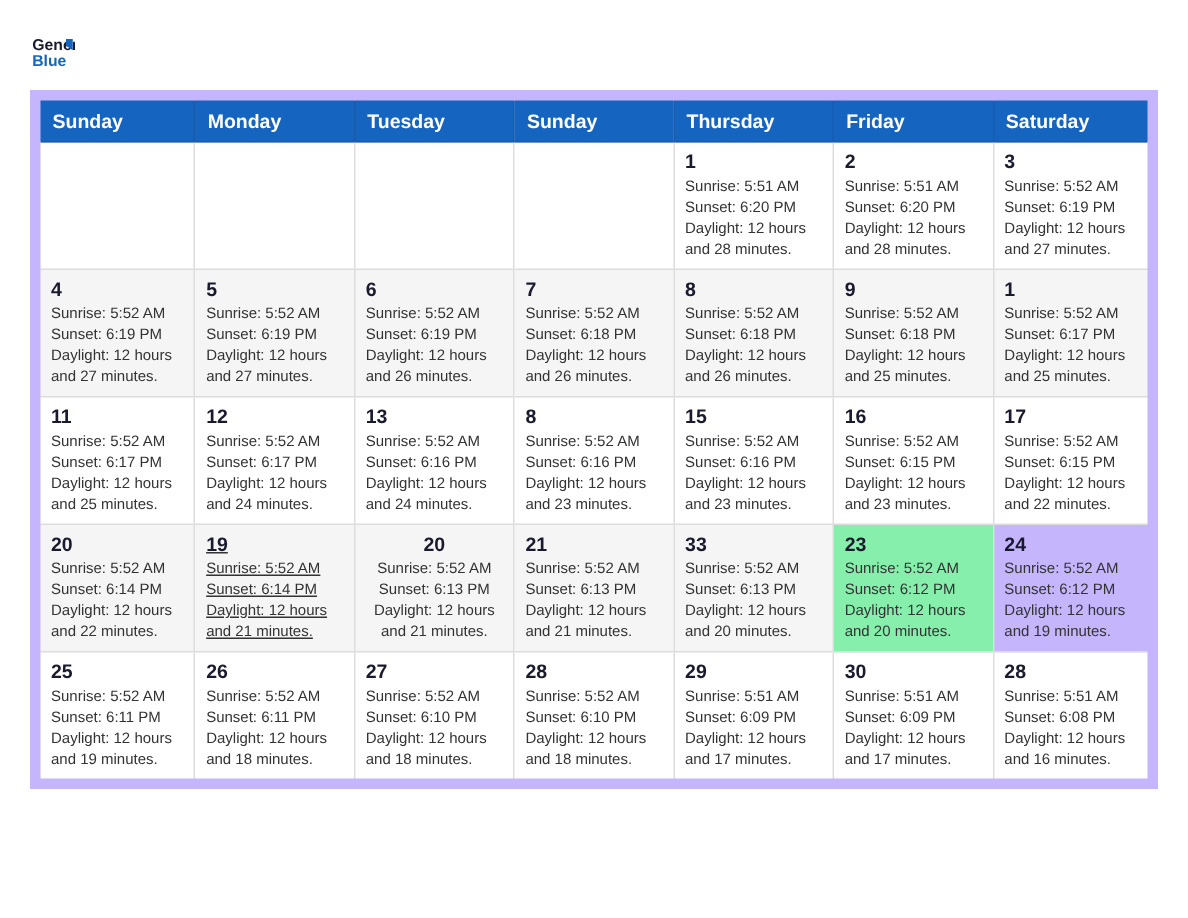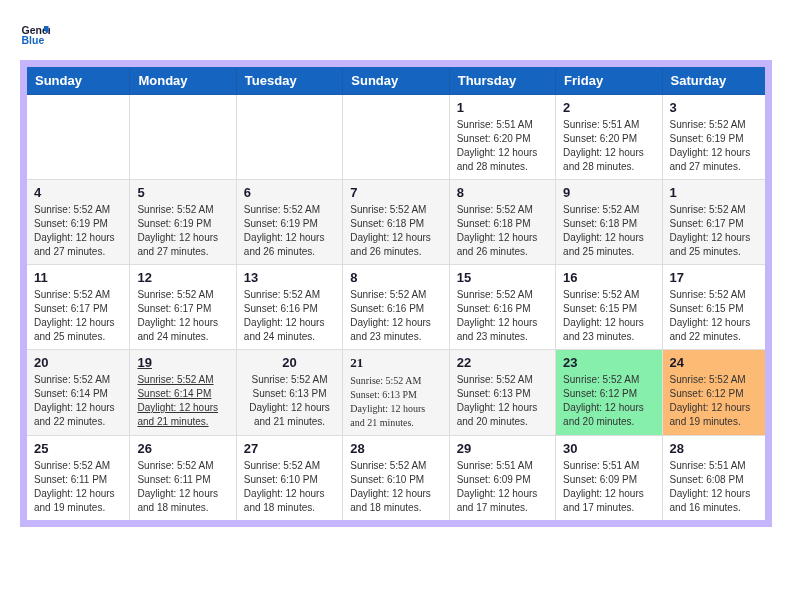--- a/index.html
+++ b/index.html
@@ -258,42 +258,42 @@
 Daylight: 12 hours
 and 21 minutes.</div>
         </td>
         <td style="background: rgb(245, 245, 245); text-align: center;">
           <div class="day-number">20</div>
           <div class="day-info">Sunrise: 5:52 AM
 Sunset: 6:13 PM
 Daylight: 12 hours
 and 21 minutes.</div>
         </td>
-        <td style="background: rgb(245, 245, 245); font-family: Liberation Serif, serif;">
+        <td style="background: rgb(245, 245, 245);">
           <div class="day-number">21</div>
           <div class="day-info">Sunrise: 5:52 AM
 Sunset: 6:13 PM
 Daylight: 12 hours
 and 21 minutes.</div>
         </td>
         <td style="background: rgb(245, 245, 245);">
-          <div class="day-number">22</div>
+          <div class="day-number">33</div>
           <div class="day-info">Sunrise: 5:52 AM
 Sunset: 6:13 PM
 Daylight: 12 hours
 and 20 minutes.</div>
         </td>
         <td style="background: #86efac;">
           <div class="day-number">23</div>
           <div class="day-info">Sunrise: 5:52 AM
 Sunset: 6:12 PM
 Daylight: 12 hours
 and 20 minutes.</div>
         </td>
-        <td style="background: #fdba74;">
+        <td style="background: #c4b5fd;">
           <div class="day-number">24</div>
           <div class="day-info">Sunrise: 5:52 AM
 Sunset: 6:12 PM
 Daylight: 12 hours
 and 19 minutes.</div>
         </td>
       </tr>
       <tr>
         <td>
           <div class="day-number">25</div>

